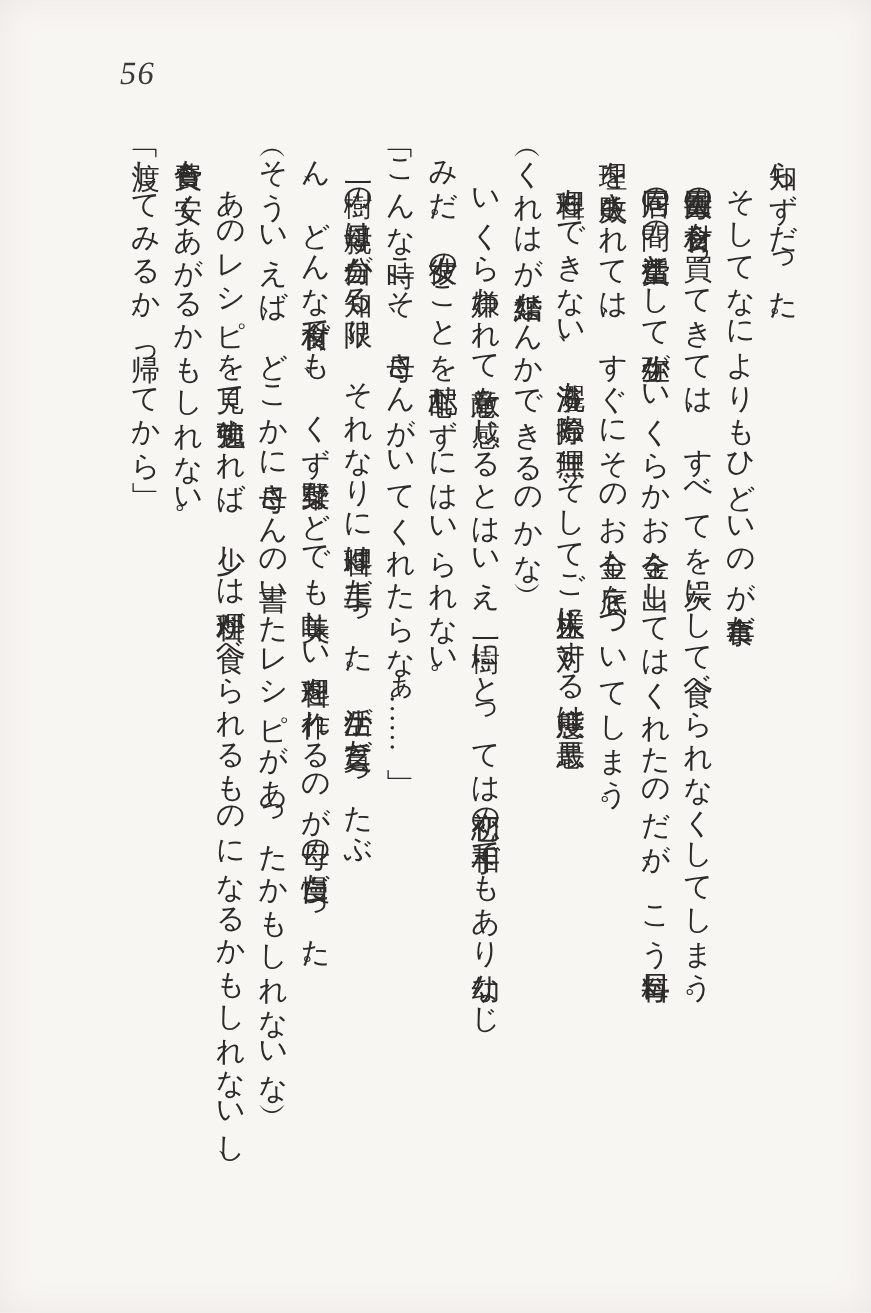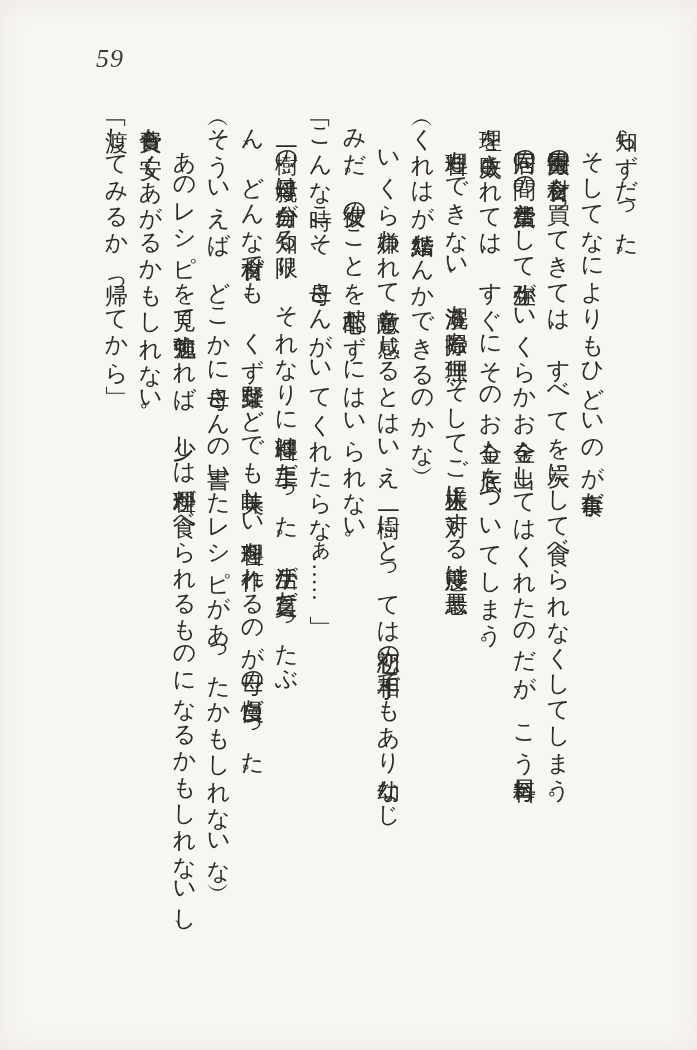--- a/index.html
+++ b/index.html
@@ -54,21 +54,21 @@
     text-indent: 0;
   }
   .text-block p.line.indent {
     text-indent: 1em;
   }
 </style>
 </head>
 <body>
 
 <div class="page" style="background: rgb(248, 246, 243);">
-  <div class="page-number">59</div>
+  <div class="page-number">56</div>
 
   <div class="text-block" style="color: rgb(45, 43, 41);">
       <p class="line">知らずだった。</p>
       <p class="line indent">そしてなによりもひどいのが食事だ。</p>
       <p class="line indent">毎回大量の食材を買ってきては、すべてを炭にして食べられなくしてしまう。</p>
       <p class="line indent">同居の間の生活費として弥生がいくらかお金を出してはくれたのだが、こう毎日料</p>
       <p class="line">理を失敗されては、すぐにそのお金も底をついてしまう。</p>
       <p class="line indent">料理もできない、洗濯も掃除も無理。そしてご主人様に対する態度は最悪。</p>
       <p class="line">（くれはが結婚なんかできるのかな）</p>
       <p class="line indent">いくら嫌われて敵意を感じるとはいえ、一樹にとっては初恋の相手でもあり幼なじ</p>

